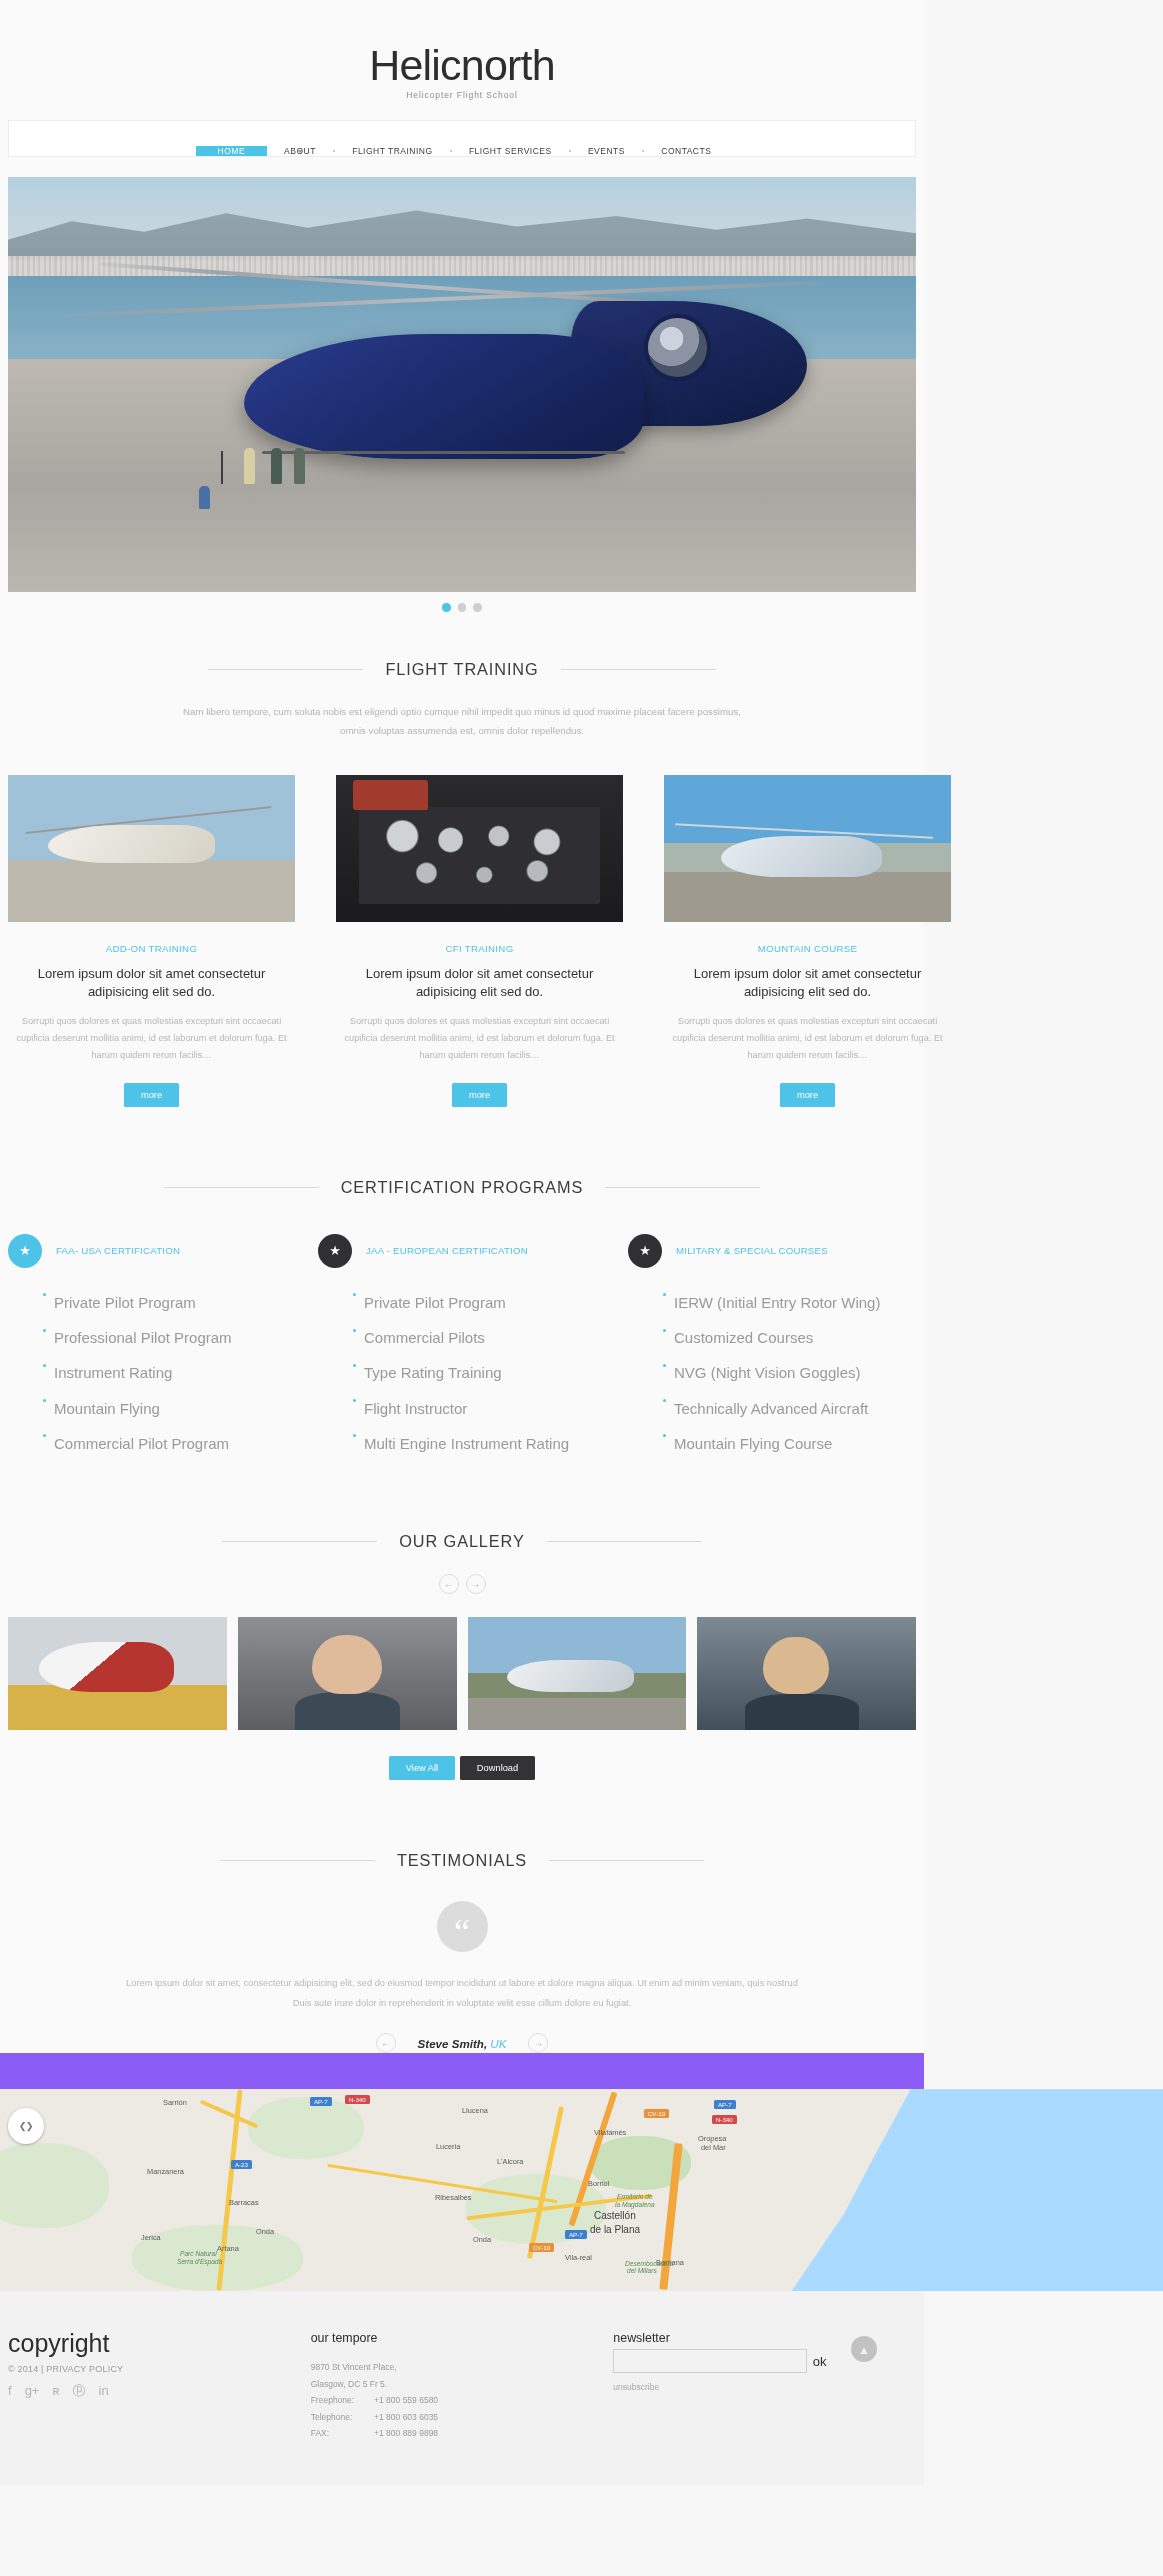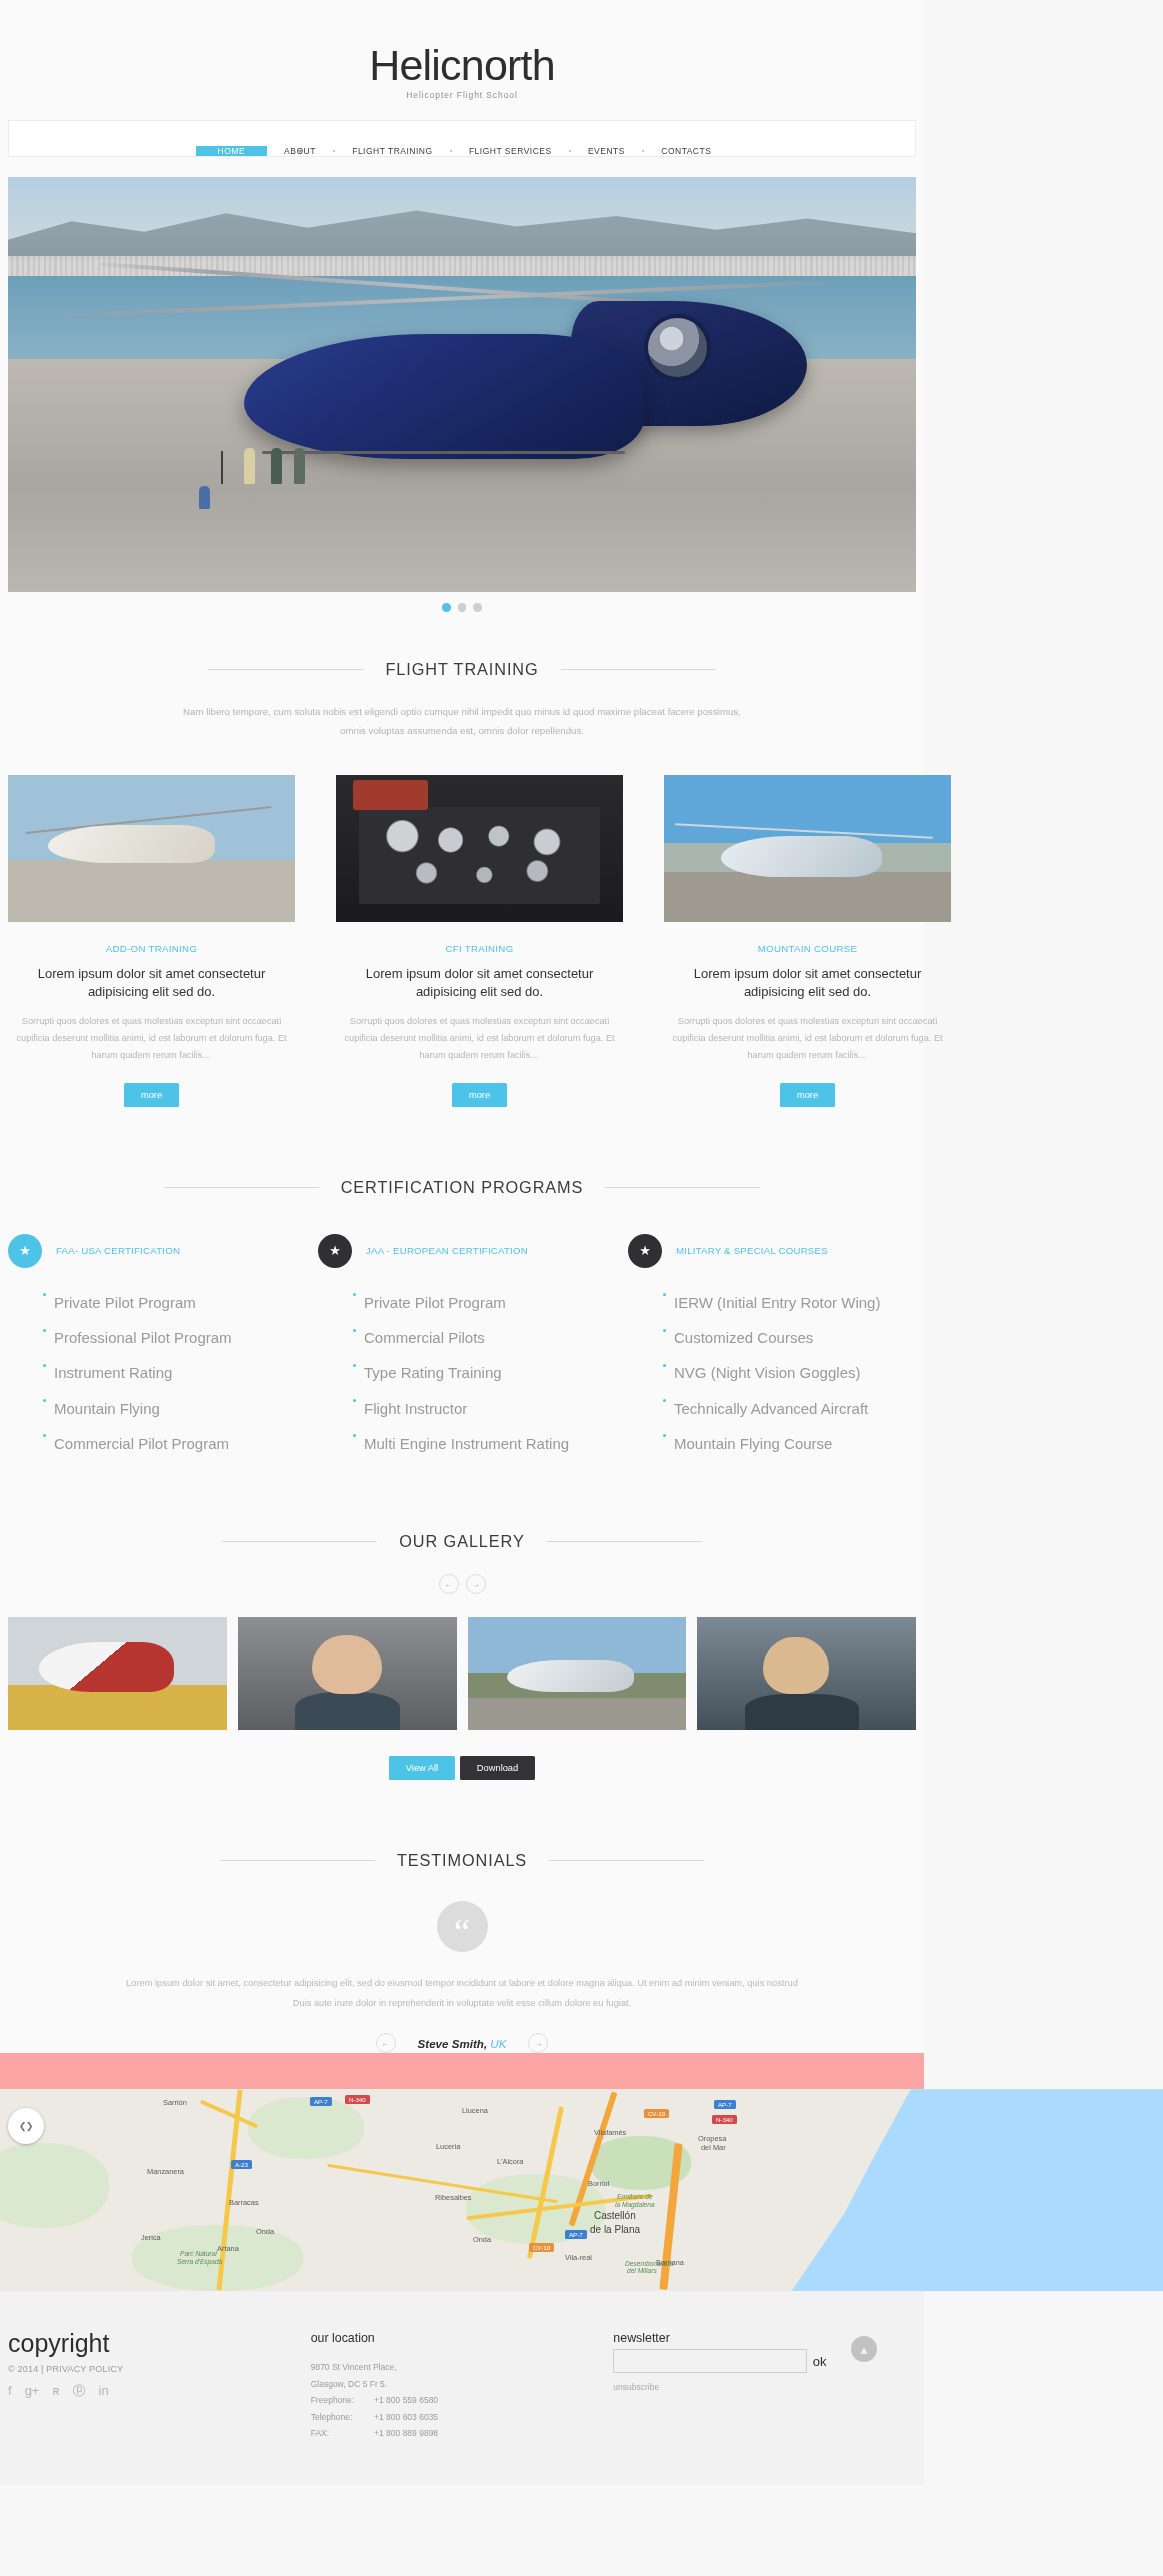--- a/index.html
+++ b/index.html
@@ -3,21 +3,21 @@
 <meta charset="utf-8">
 <style>
   * { box-sizing: border-box; margin: 0; padding: 0; }
   body {
     width: 1164px;
     background: #f7f7f7;
     font-family: "Liberation Sans", sans-serif;
     color: #4a4a4a;
     -webkit-font-smoothing: antialiased;
   }
-  .page { width: 924px; position: relative; background: #fca5a5; }
+  .page { width: 924px; position: relative; background: #8b5cf6; }
   .wrap { width: 908px; margin: 0 auto; position: relative; }
 
   
   .header { padding-top: 43px; background: #fafafa; }
   .logo-area { text-align: center; }
   .logo-name {
     font-size: 43px; font-weight: 400; color: #2e2e2e;
     letter-spacing: -0.8px; line-height: 1.05;
   }
   .logo-tag {
@@ -561,21 +561,21 @@
           <div class="socials">
             <span class="soc">f</span>
             <span class="soc">g+</span>
             <span class="soc">ʀ</span>
             <span class="soc">ⓟ</span>
             <span class="soc">in</span>
           </div>
         </div>
 
         <div class="fc2">
-          <div class="foot-h">our location</div>
+          <div class="foot-h">our tempore</div>
           <div class="addr">
             <div>9870 St Vincent Place,</div>
             <div>Glasgow, DC   5 Fr   5.</div>
             <div>
               <span class="lbl">Freephone:</span>
               <span>+1 800 559 6580</span>
             </div>
             <div>
               <span class="lbl">Telephone:</span>
               <span>+1 800 603 6035</span>

